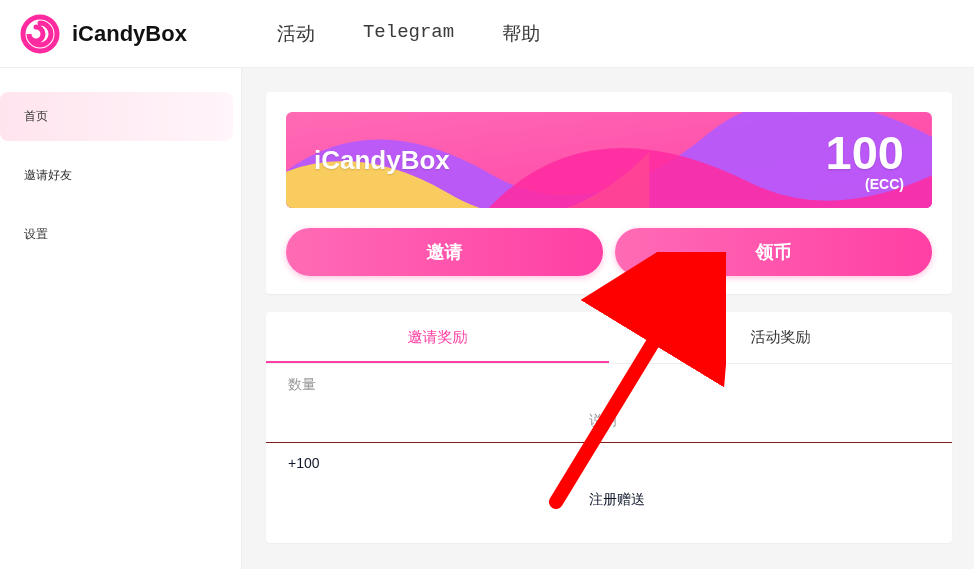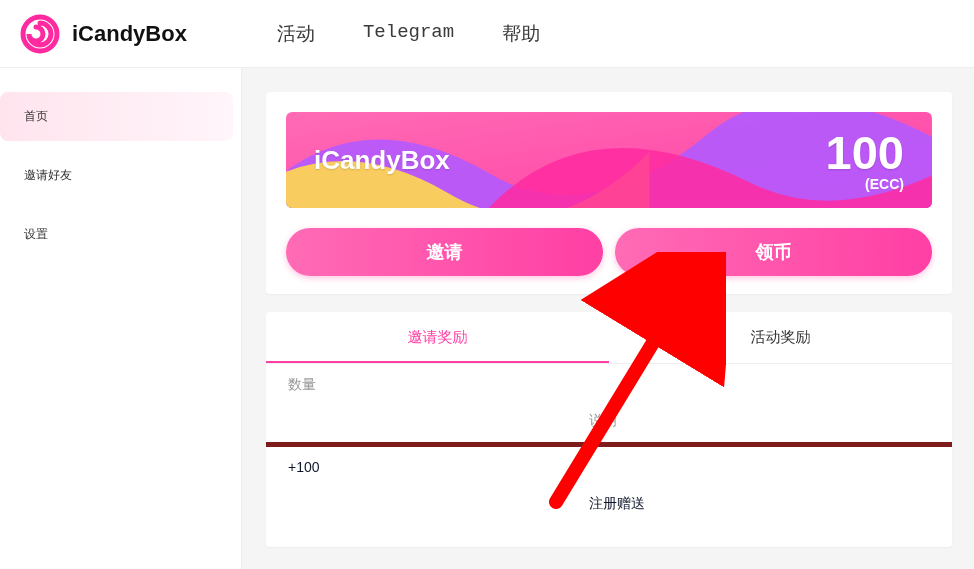--- a/index.html
+++ b/index.html
@@ -122,21 +122,21 @@
   }
   .tab.active {
     color: #ff3fa4;
     border-bottom: 2px solid #ff3fa4;
   }
   .table-head, .table-row {
     display: flex;
     padding: 12px 22px;
     font-size: 14px;
   }
-  .table-head { color: #9a9a9a; border-bottom: 5px solid #7f1d1d; }
+  .table-head { color: #9a9a9a; border-bottom: 1px solid #7f1d1d; }
   .table-row { color: #0f172a; }
   .col-a { flex: 1; text-align: left; }
   .col-b { flex: 1; text-align: left; padding-right: 40px; margin-top: 36px; }
   .load-more-wrap {
     display: flex; justify-content: center; margin-top: 18px;
   }
   .load-more {
     border: 1px solid #ff8fc6;
     color: #ff3fa4;
     background: #fff;

